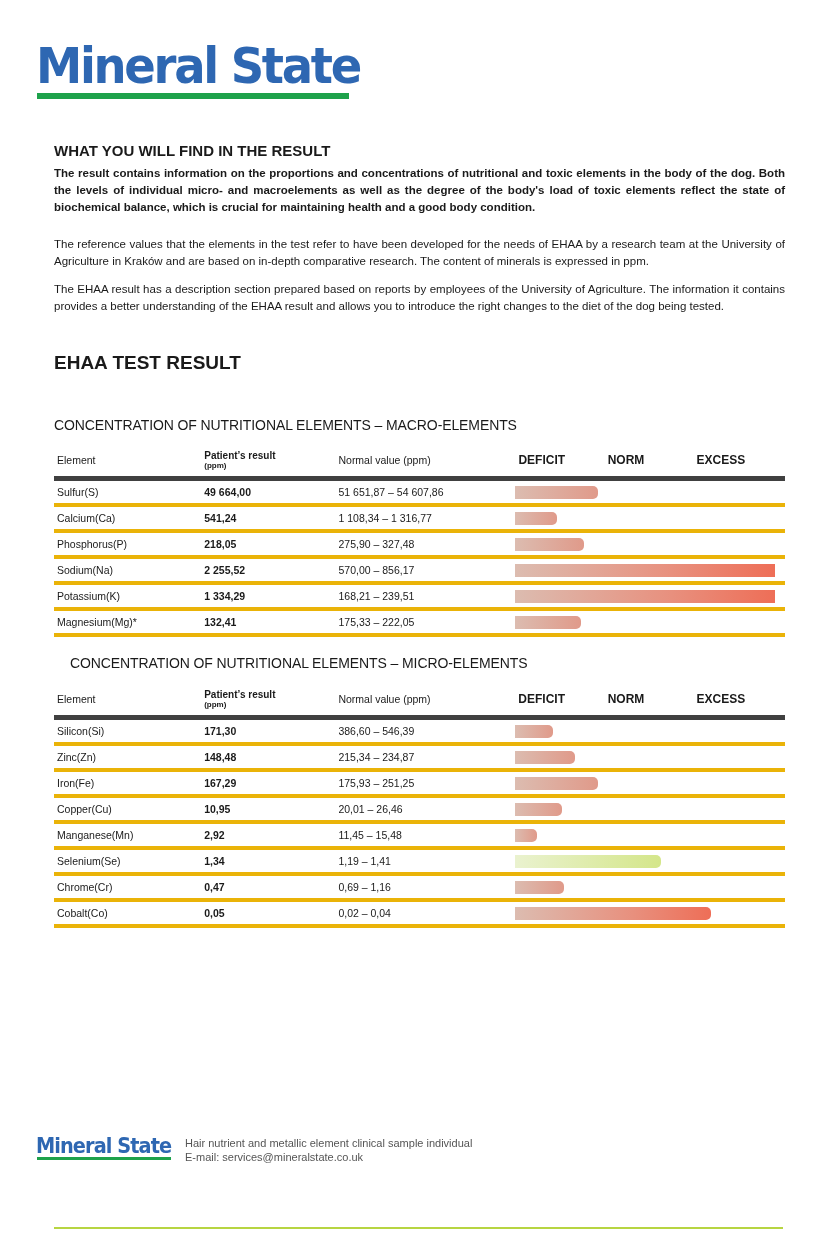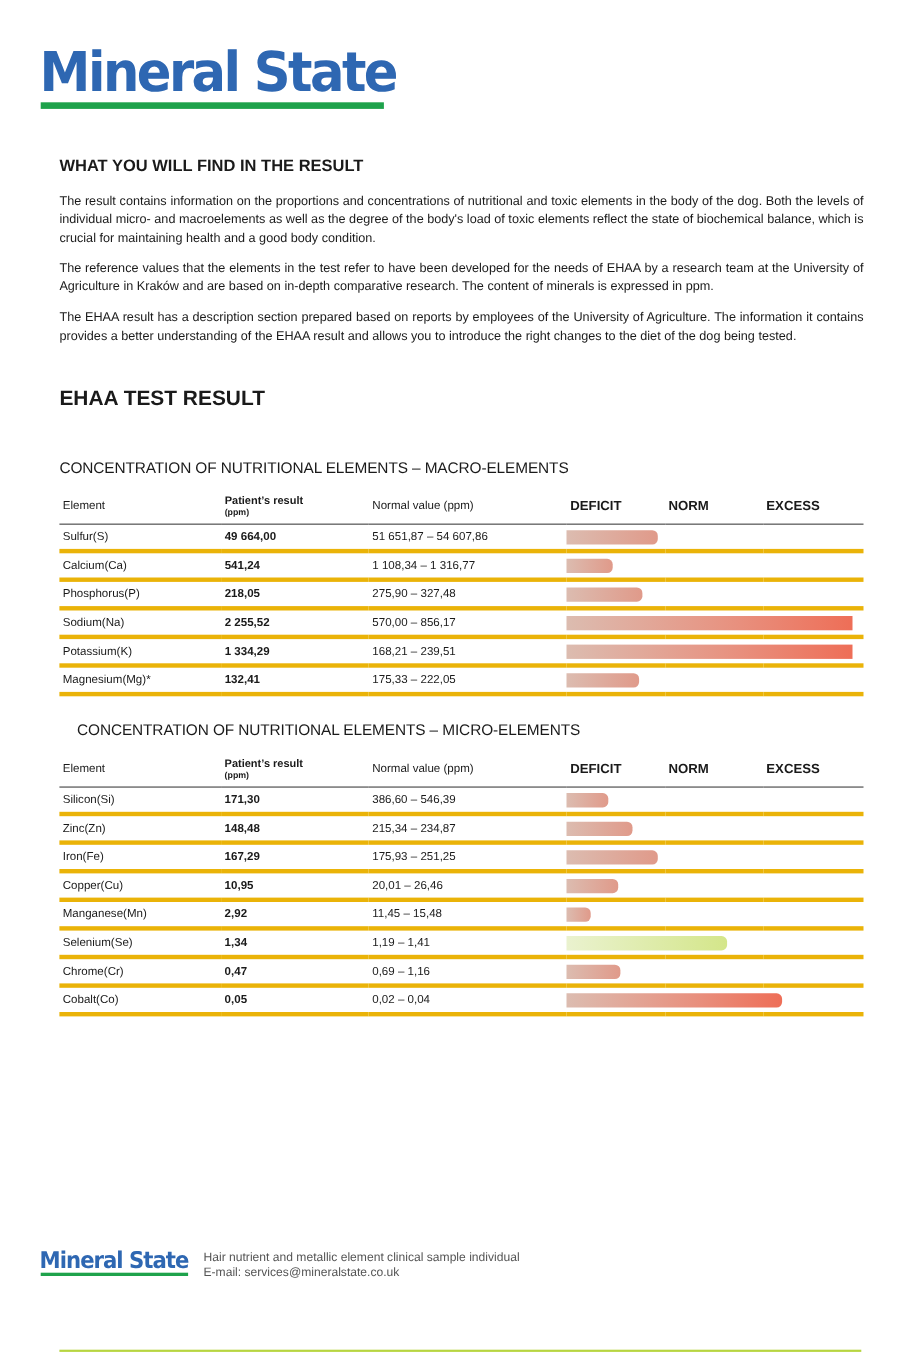--- a/index.html
+++ b/index.html
@@ -7,28 +7,28 @@
          font-family:"Liberation Sans", "DejaVu Sans", sans-serif; color:#1a1a1a; }
   .logo { position:absolute; left:36px; top:38px; }
   .logo-text { font-family:"DejaVu Sans", "Liberation Sans", sans-serif; font-weight:bold;
                color:#2e67b2; font-size:50px; letter-spacing:-2.5px; line-height:56px;
                transform:scaleX(0.93); transform-origin:left; white-space:nowrap; }
   .logo-bar { position:absolute; left:1px; top:55px; width:312px; height:6px; background:#1ea24b; }
 
   .content { position:absolute; left:54px; width:731px; }
   h2.find { position:absolute; left:54px; top:142px; margin:0; font-size:15px; font-weight:bold; }
   p.para { margin:0; font-size:11.5px; line-height:17px; text-align:justify; color:#1a1a1a; }
-  #p1 { top:175px; } #p2 { top:236px; } #p3 { top:281px; }
+  #p1 { top:165px;font-weight:bold; } #p2 { top:236px; } #p3 { top:281px; }
   h1.ehaa { position:absolute; left:54px; top:352px; margin:0; font-size:19px; font-weight:bold; }
   h3.sect { position:absolute; left:54px; margin:0; font-size:14px; font-weight:normal; letter-spacing:-0.1px; }
   #macro-title { top:417px; } #micro-title { top:655px;margin-left:16px; }
 
   table.res { position:absolute; left:54px; width:731px; border-collapse:collapse; font-size:10.5px; }
   table.res th { text-align:left; font-weight:normal; padding:0 0 0 3px; height:32px; vertical-align:middle;
-                 border-bottom:1px solid #404040; }
+                 border-bottom:5px solid #404040; }
   table.res th .b { font-weight:bold; display:block; font-size:10px; }
   table.res th .s { font-weight:bold; font-size:8px; display:block; }
   table.res th.cat { font-weight:bold; font-size:12px; }
   table.res td { height:22px; padding:0 0 0 3px; border-bottom:4px solid #eab308; vertical-align:middle; }
   table.res td.val { font-weight:bold; }
   td.barcell { position:relative; padding:0 !important; }
   .bar { position:absolute; left:0; top:5px; height:13px; border-radius:0 5px 5px 0; }
   .bar.def { background:linear-gradient(to right, #dcbcb0, #e09a8a); }
   .bar.exc { background:linear-gradient(to right, #dcbcb0, #e8907e 60%, #ee6e57); border-radius:0; }
   .bar.norm { background:linear-gradient(to right, #eaf2cf, #d4e68a); }

